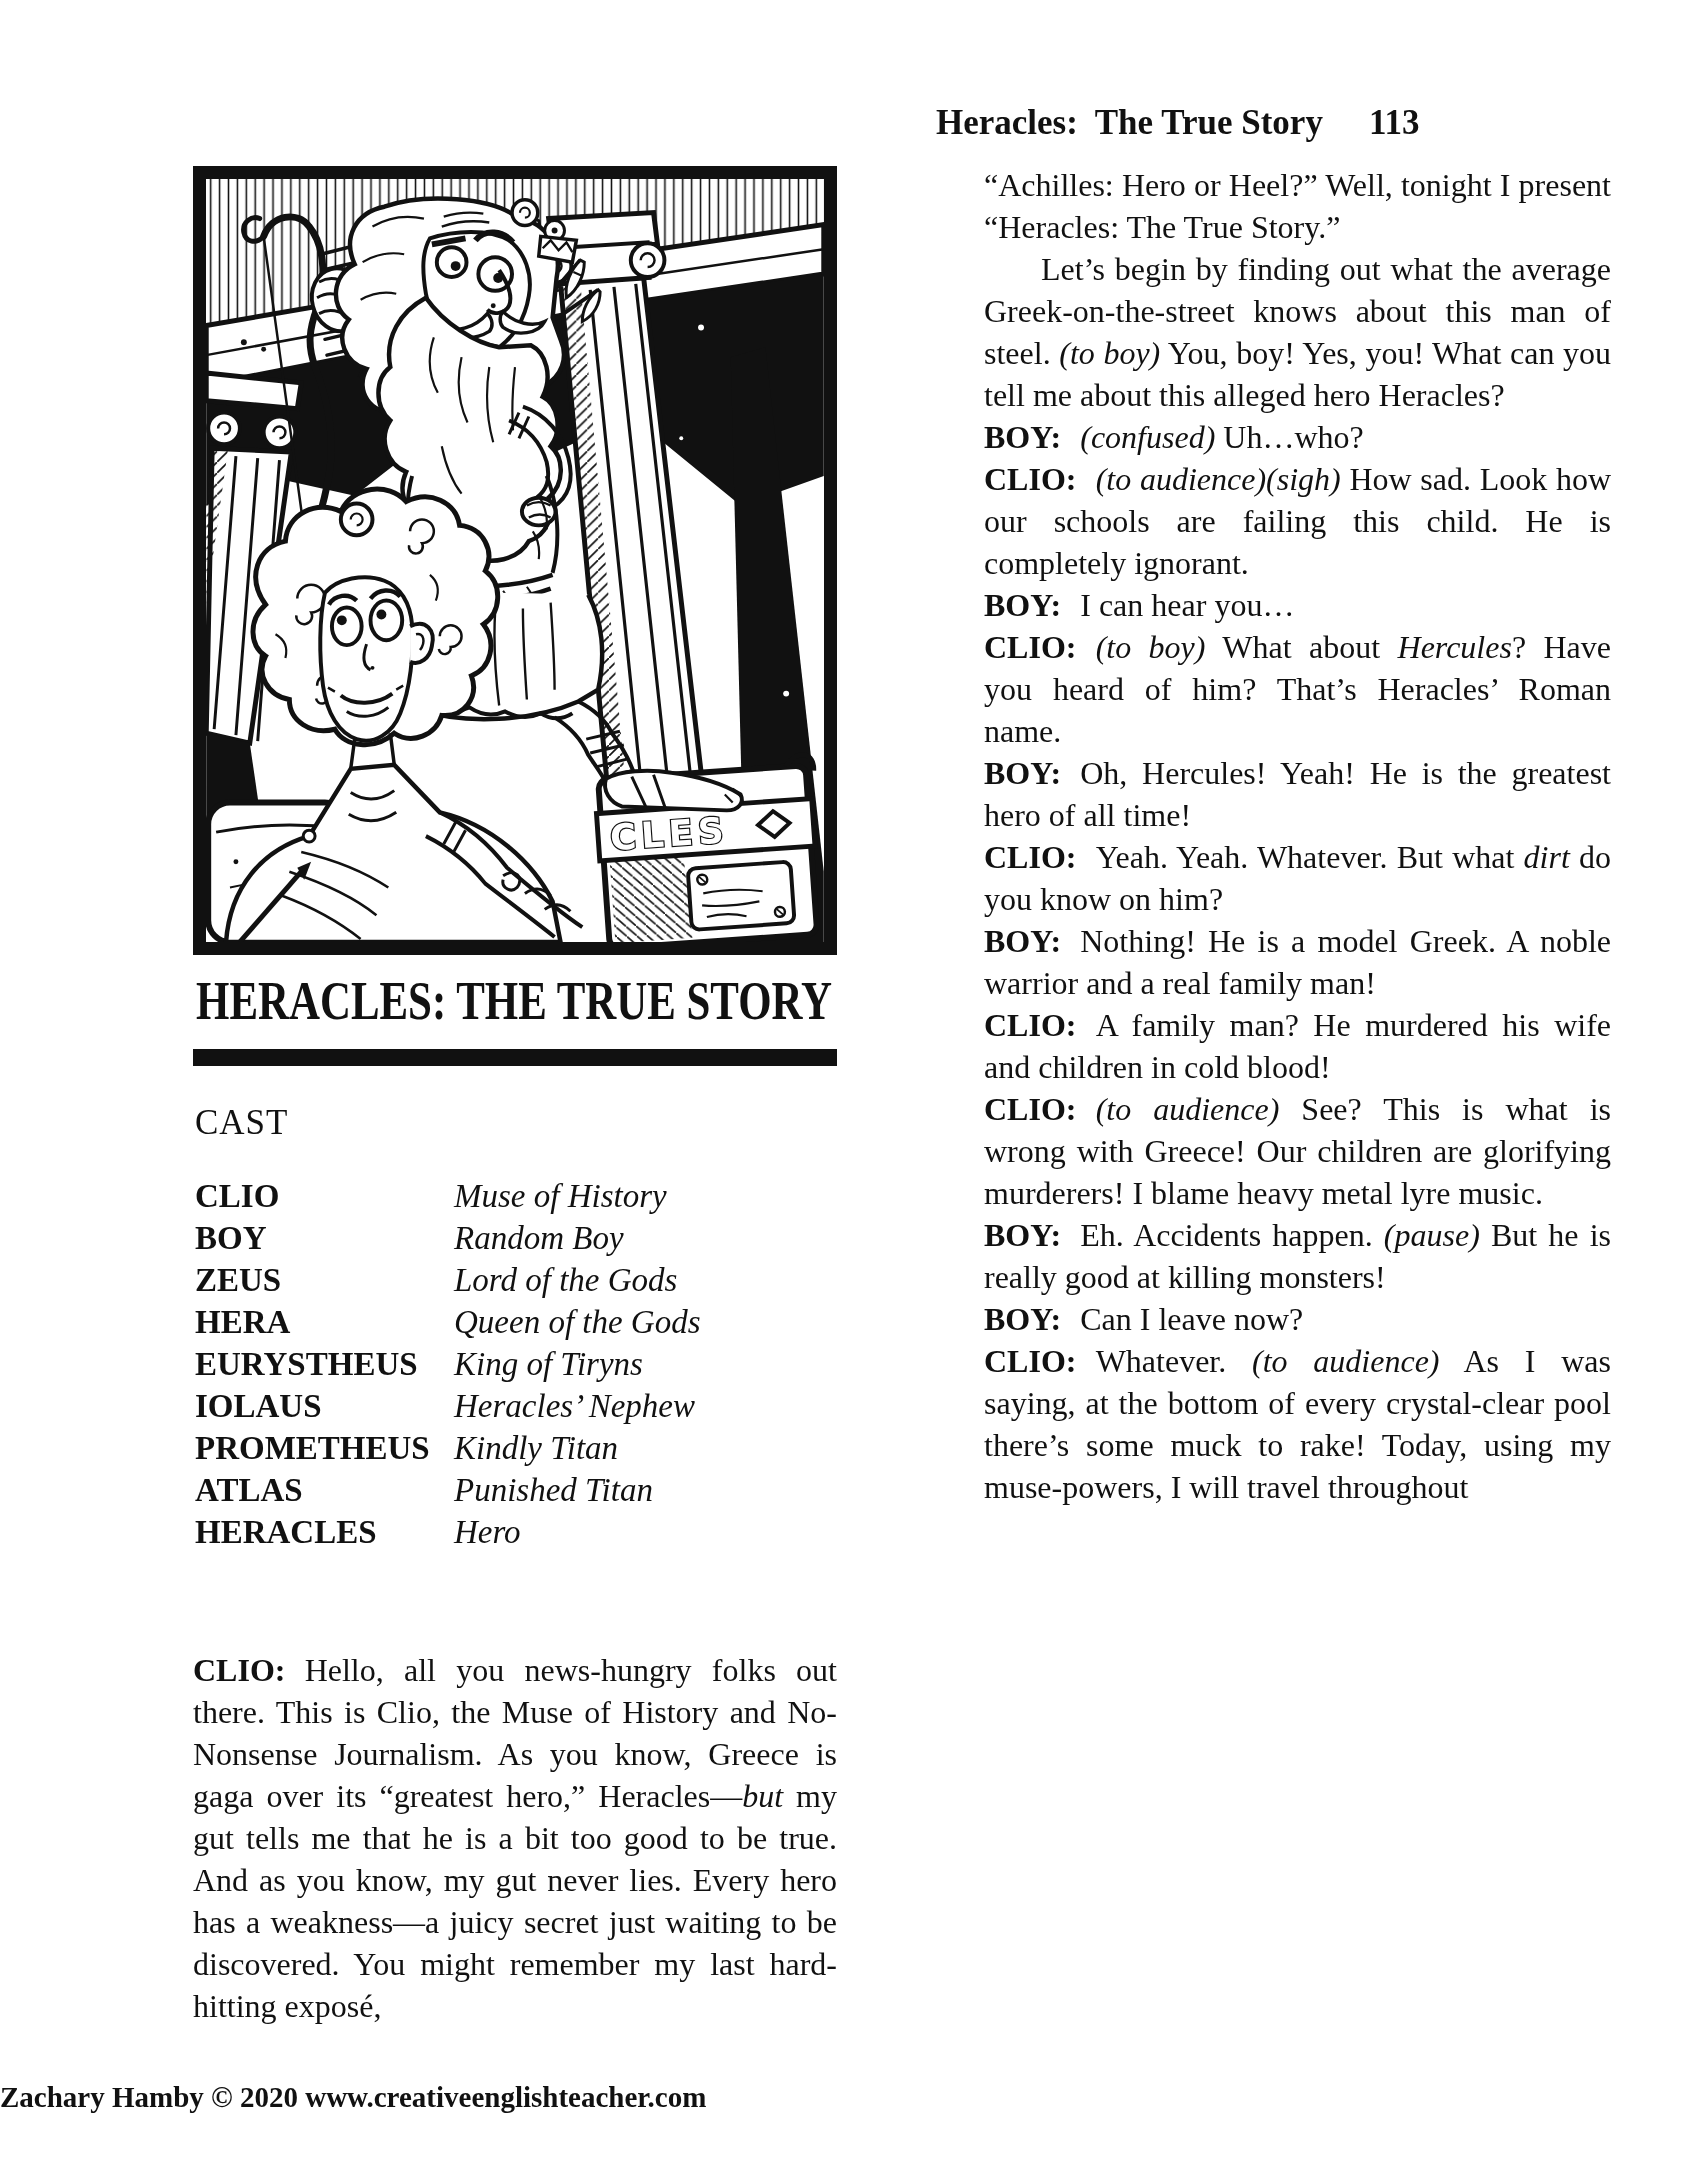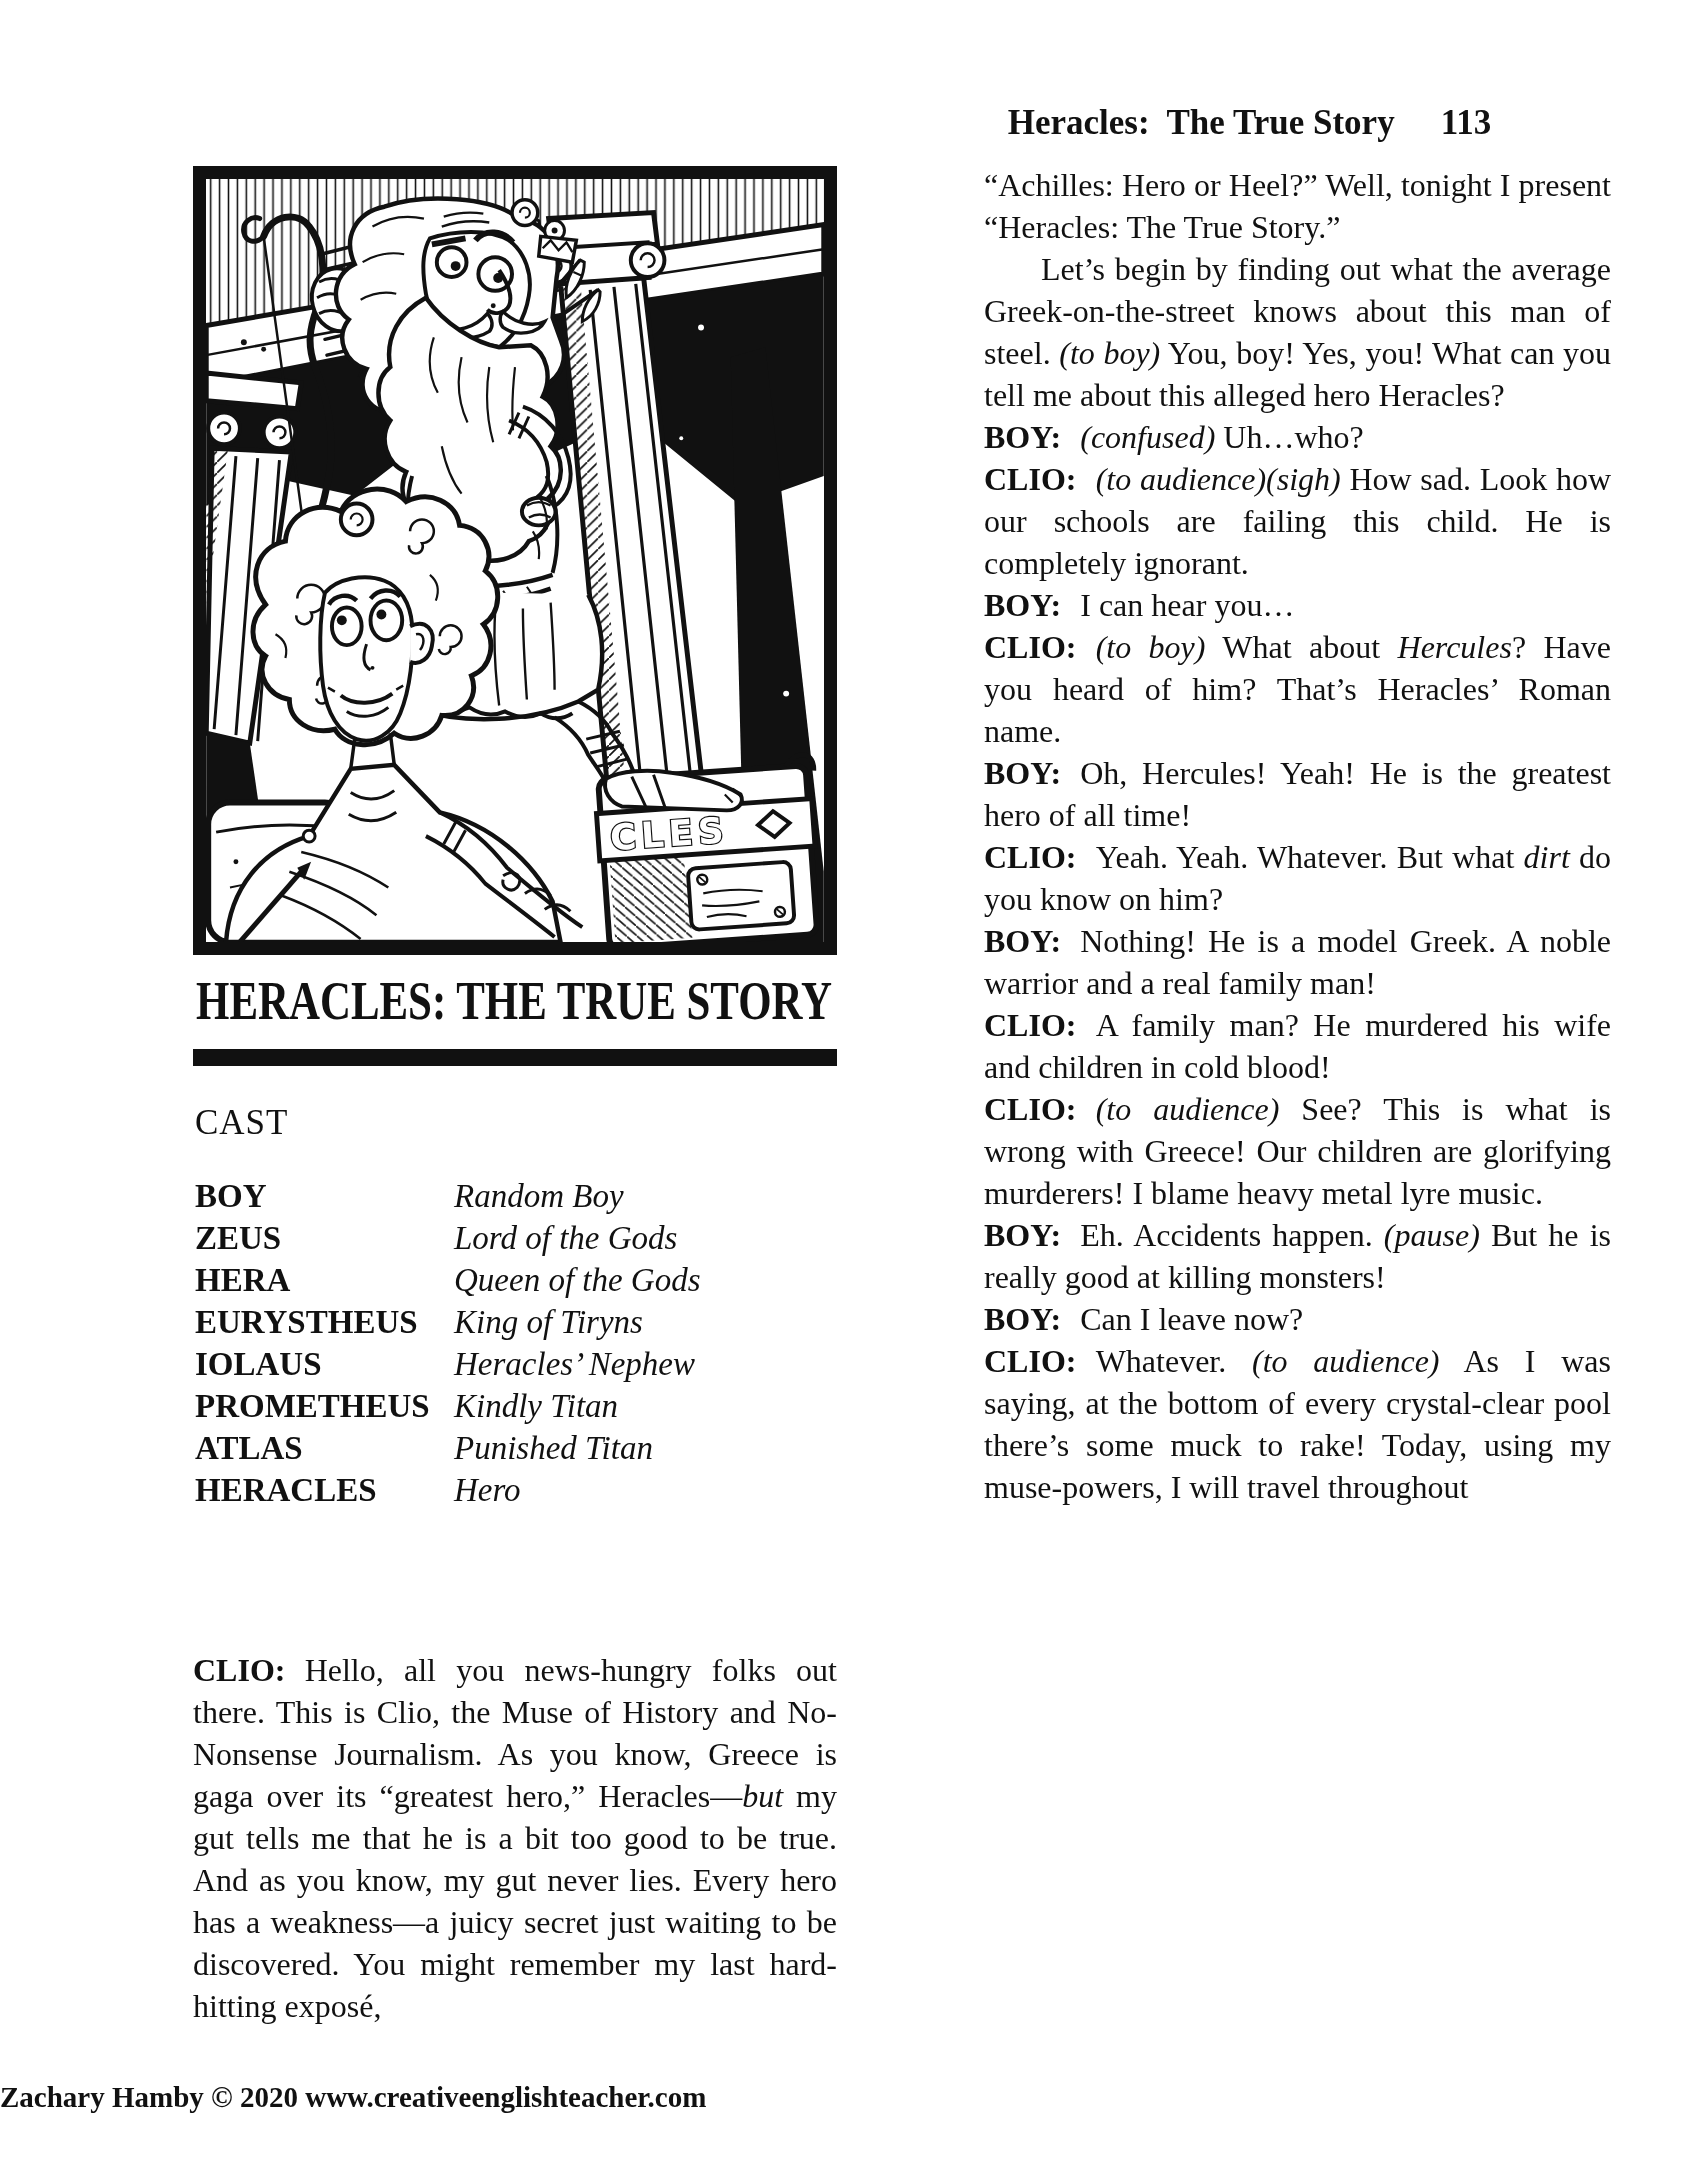--- a/index.html
+++ b/index.html
@@ -2,21 +2,21 @@
 <html><head>
 <meta charset="utf-8">
 <style>
   html,body{margin:0;padding:0;background:#888;}
   .page{
     position:relative;width:1683px;height:2178px;background:#ffffff;color:#111;
     font-family:"Liberation Serif", serif;overflow:hidden;
   }
   
   .rc-header{
-    position:absolute;left:936px;top:101px;width:627px;text-align:center;
+    position:absolute;left:936px;top:101px;width:627px;text-align:left;
     font-weight:bold;font-size:35px;line-height:44px;white-space:pre;
   }
   .rc-header .pageno{margin-left:46px;}
   
   .bodytext{font-size:32px;line-height:42px;text-align:justify;hyphens:none;}
   .bodytext p{margin:0;}
   .bodytext p.indent{text-indent:57px;}
   .speaker{font-weight:bold;margin-right:.6em;}
   em{font-style:italic;}
   .right-col{position:absolute;left:984px;top:164px;width:627px;}
@@ -251,20 +251,24 @@
   <div class="play-title">
     <svg width="644" height="63" viewBox="0 0 650 64">
       <text x="1" y="50" textLength="646" lengthAdjust="spacingAndGlyphs" style="font-family:'Liberation Serif',serif;font-weight:bold;font-size:56px;fill:#111;">HERACLES:  THE TRUE STORY</text>
     </svg>
   </div>
   <div class="title-rule"></div>
 
   <div class="cast-heading">CAST</div>
   <div class="cast-list">
       <div class="cast-row">
+        <span class="cast-name">CLIO</span>
+        <span class="cast-role">Muse of History</span>
+      </div>
+      <div class="cast-row">
         <span class="cast-name">BOY</span>
         <span class="cast-role">Random Boy</span>
       </div>
       <div class="cast-row">
         <span class="cast-name">ZEUS</span>
         <span class="cast-role">Lord of the Gods</span>
       </div>
       <div class="cast-row">
         <span class="cast-name">HERA</span>
         <span class="cast-role">Queen of the Gods</span>

